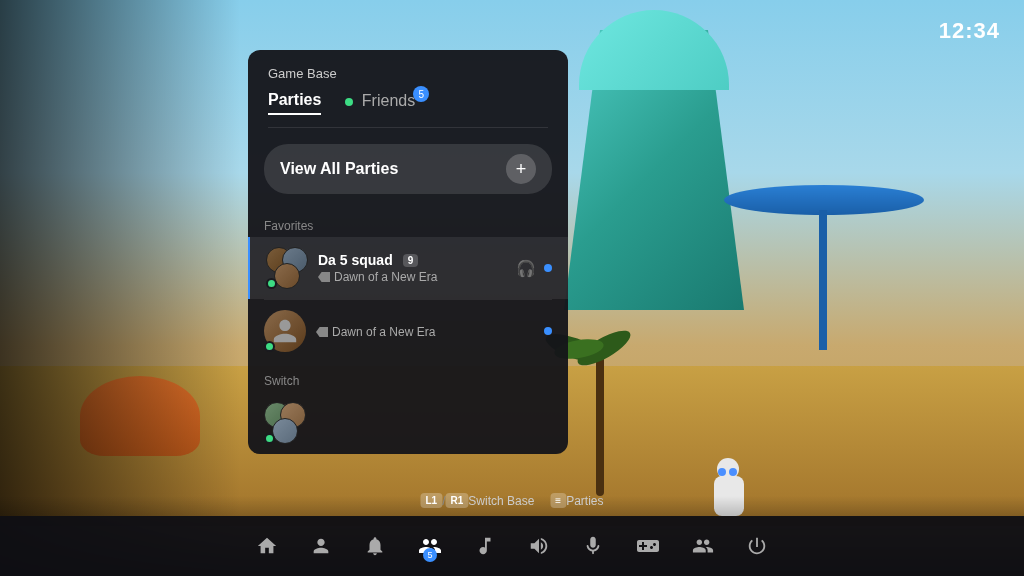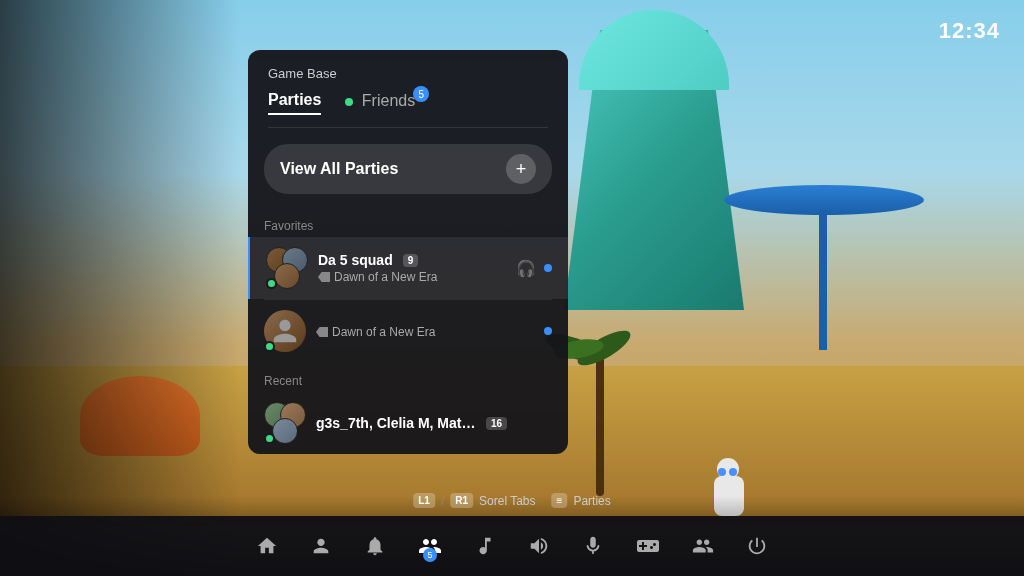--- a/index.html
+++ b/index.html
@@ -447,21 +447,21 @@
       transform: translateX(-50%);
       display: flex;
       align-items: center;
       gap: 16px;
       z-index: 10;
     }
 
     .hint-item {
       display: flex;
       align-items: center;
-      gap: 6px;
+      gap: 0;
       color: #ccc;
       font-size: 12px;
       justify-content: flex-end;
     }
 
     .hint-badge {
       background: rgba(255,255,255,0.25);
       color: #fff;
       font-size: 10px;
       font-weight: 700;
@@ -565,46 +565,42 @@
       <div class="party-game">
         <div class="game-icon"></div>
         <span>Dawn of a New Era</span>
       </div>
     </div>
     <div class="party-actions">
       <div class="online-dot"></div>
     </div>
   </div>
 
-  <div class="section-label">Recent</div>
+  <div class="section-label">Switch</div>
 
   <div class="party-item">
     <div class="avatar-wrap">
       <div class="avatar-group">
         <div class="face" style="background:linear-gradient(135deg,#6a8a6a,#4a6a4a);top:0;left:0;"></div>
         <div class="face" style="background:linear-gradient(135deg,#9a7a5a,#7a5a3a);top:0;right:0;"></div>
         <div class="face" style="background:linear-gradient(135deg,#7a8a9a,#5a6a7a);bottom:0;left:8px;"></div>
       </div>
       <div class="avatar-status"></div>
     </div>
     <div class="party-info">
-      <div class="party-name">
-        <span style="overflow:hidden;text-overflow:ellipsis;max-width:160px;">g3s_7th, Clelia M, Mati...</span>
-        <span class="party-count">16</span>
-      </div>
     </div>
   </div>
 </div>
 
 <div class="bottom-hints">
   <div class="hint-item">
     <span class="hint-badge">L1</span>
     <span style="color:#888;">/</span>
     <span class="hint-badge">R1</span>
-    <span>Sorel Tabs</span>
+    <span>Switch Base</span>
   </div>
   <div class="hint-item">
     <span class="hint-badge">≡</span>
     <span>Parties</span>
   </div>
 </div>
 
 <div class="taskbar">
   <div class="taskbar-icons">
     <div class="taskbar-icon">

